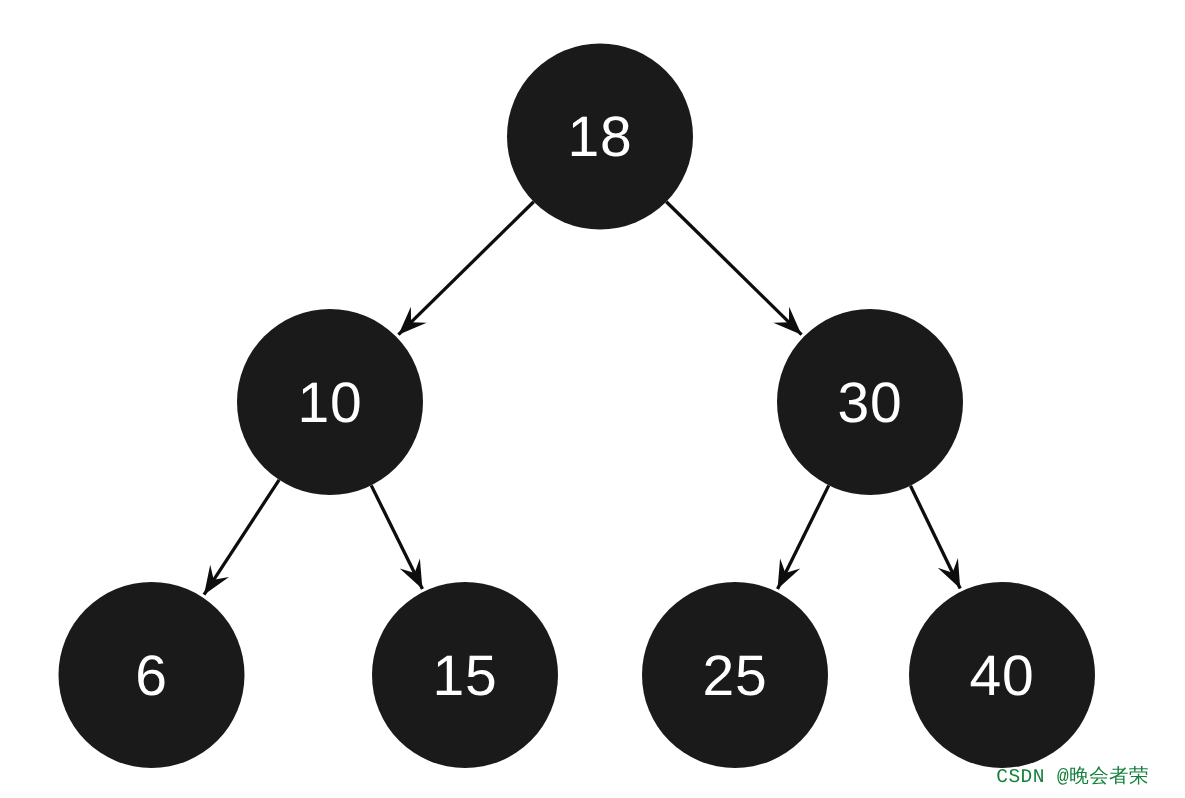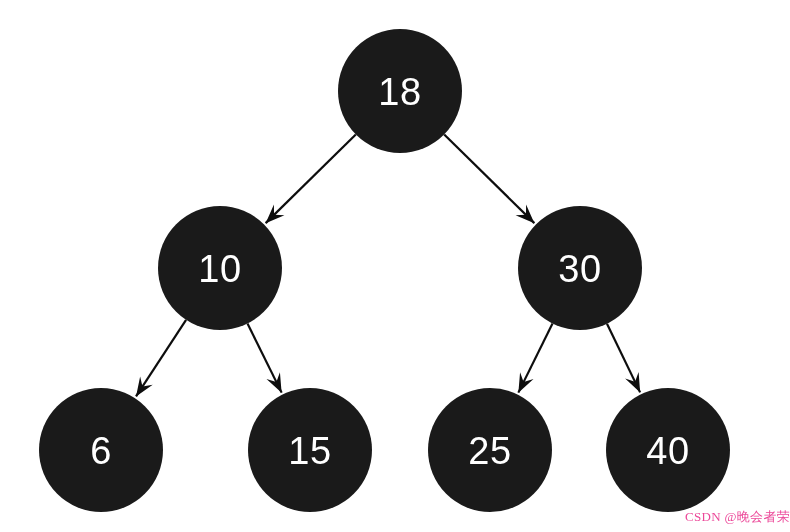--- a/index.html
+++ b/index.html
@@ -39,24 +39,24 @@
     stroke: #0d0d0d;
     stroke-width: 2.2;
     fill: none;
   }
   .arrow-head {
     fill: #0d0d0d;
     stroke: none;
   }
   #watermark {
     position: absolute;
-    right: 0;
+    right: 24px;
     bottom: 6px;
-    color: #ec4899;
-    font-family: Liberation Serif, serif;
+    color: #15803d;
+    font-family: Liberation Mono, monospace;
     font-size: 13px;
     white-space: nowrap;
     letter-spacing: 0.3px;
     user-select: none;
   }
 </style>
 </head>
 <body>
 
 <div id="canvas">

